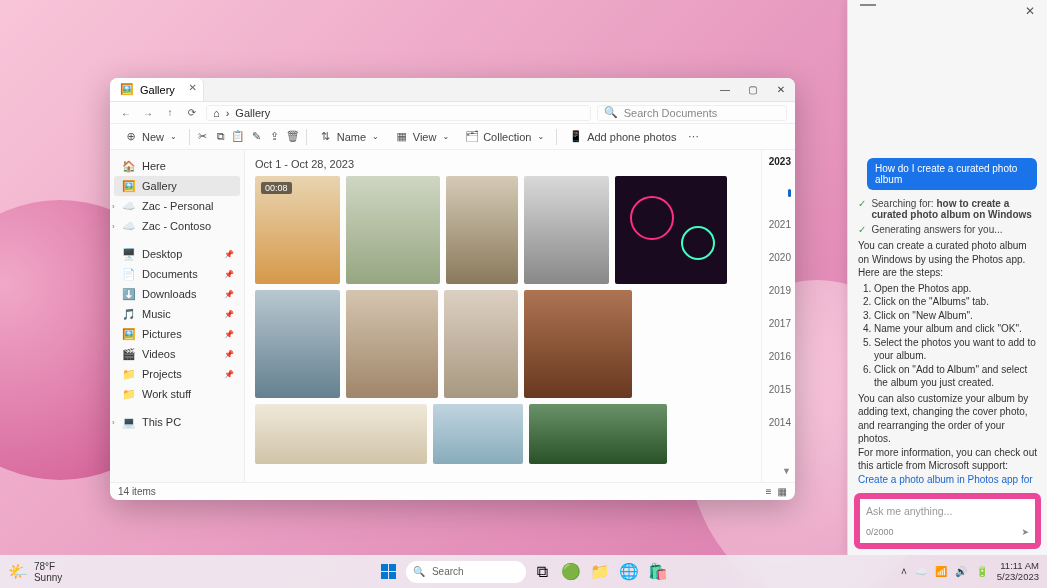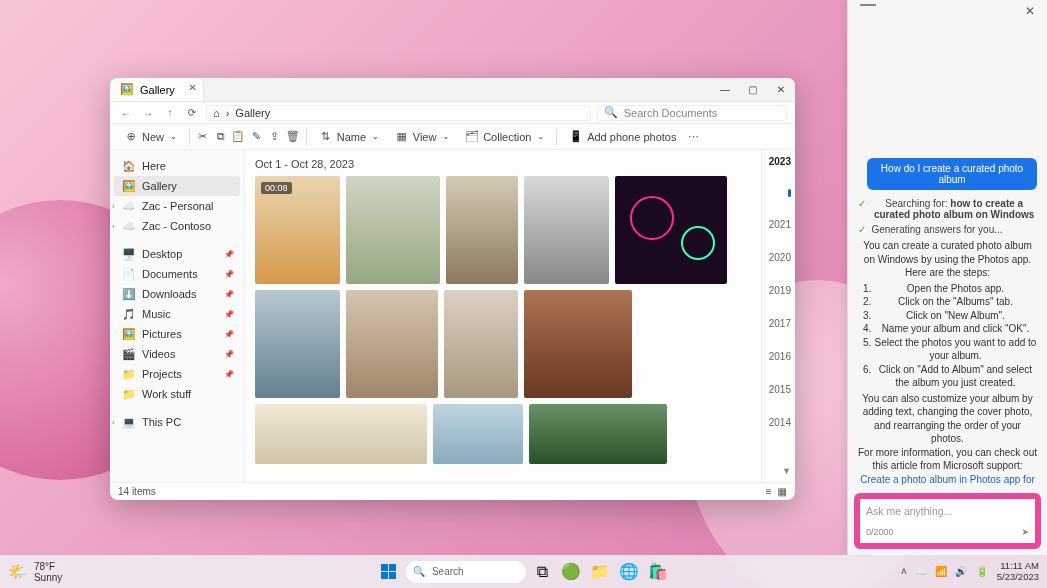--- a/index.html
+++ b/index.html
@@ -69,21 +69,21 @@
 .statusbar { height: 18px; border-top: 1px solid #eee; display: flex; align-items: center; padding: 0 8px; font-size: 10px; color: #555; }
 .statusbar .viewmode { margin-left: auto; display: flex; gap: 6px; }
 
 .sidebar-panel {
   position: absolute; right: 0; top: 0; width: 200px; height: 555px;
   background: #f6f6f6; border-left: 1px solid #ddd; box-shadow: -2px 0 8px rgba(0,0,0,.08);
   display: flex; flex-direction: column; padding: 4px;
 }
 .sp-header { display: flex; justify-content: space-between; padding: 0 8px; color: #555; font-size: 12px; }
 .sp-header .line { width: 16px; height: 2px; background: #888; }
-.sp-body { flex: 1; overflow: hidden; padding: 0 6px; text-align: center; }
+.sp-body { flex: 1; overflow: hidden; padding: 0 6px; }
 .user-bubble { background: #1a73e8; color: #fff; font-size: 10px; padding: 5px 8px; border-radius: 6px; margin: 140px 0 8px auto; max-width: 170px; }
 .status-line { font-size: 10px; color: #444; display: flex; gap: 5px; margin: 4px 0; }
 .status-line .chk { color: #4a9a5a; }
 .answer { font-size: 10px; color: #333; line-height: 1.35; }
 .answer ol { padding-left: 16px; margin: 2px 0; }
 .answer .link { color: #1a66cc; }
 .ask-box { margin: 6px 2px 2px; border: 6px solid #ec4899; background: #fff; border-radius: 6px; padding: 6px; display: flex; flex-direction: column; gap: 10px; }
 .ask-box input { border: none; outline: none; font-size: 10.5px; color: #333; }
 .ask-box input::placeholder { color: #999; }
 .ask-footer { display: flex; justify-content: space-between; font-size: 9px; color: #888; align-items: center; }

